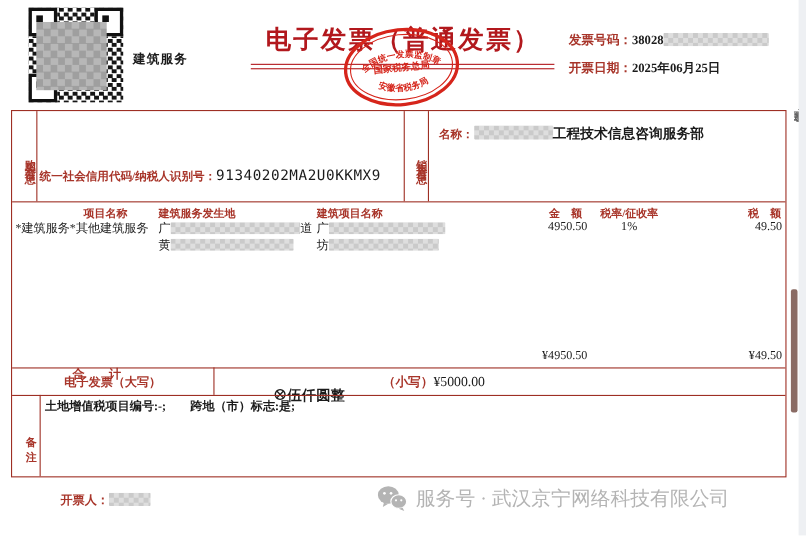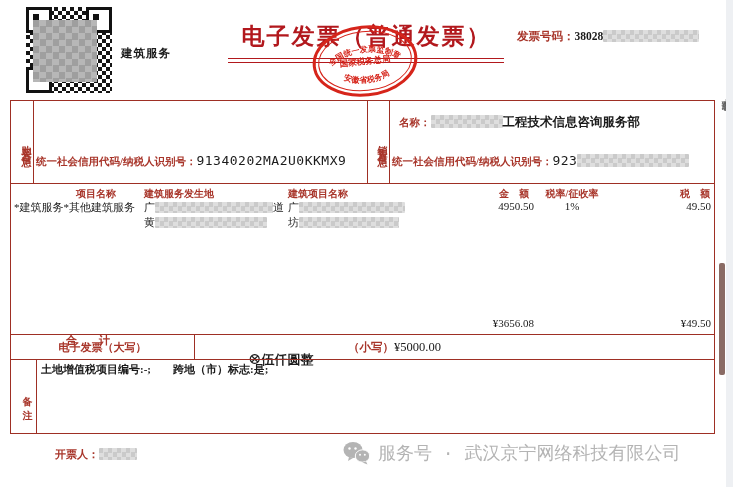--- a/index.html
+++ b/index.html
@@ -37,21 +37,21 @@
       font-weight:bold;writing-mode:vertical-rl;text-orientation:upright;letter-spacing:3px;}
   .fld-label{color:#a8352a;font-size:10.5px;font-weight:bold;}
   .fld-value{font-size:12.5px;font-weight:bold;}
   .taxid{font-family:"DejaVu Sans Mono",monospace;font-size:13px;letter-spacing:0.5px;font-weight:normal;}
   .col-hdr{position:absolute;color:#a8352a;font-size:10px;font-weight:bold;}
   .item-txt{position:absolute;font-size:11px;}
   .num{font-family:"Liberation Serif",serif;}
   
   #drawer{left:55px;top:447px;font-size:11px;font-weight:bold;}
   #watermark{left:343px;top:441px;display:flex;align-items:center;gap:8px;color:#b4b4b4;
-      font-family:Liberation Mono, monospace;font-size:18px;}
+      font-family:Liberation Serif, serif;font-size:18px;}
   
   #scroll-track{left:726px;top:0;width:7px;height:487px;background:#eef0f3;}
   #scroll-thumb{left:719px;top:263px;width:6px;height:112px;background:#8a6b64;border-radius:2px;}
 </style>
 </head>
 <body>
 
 <div id="page">
 
   <div class="abs" id="qr">
@@ -77,41 +77,41 @@
     </text>
     <text x="54" y="42" font-size="8.5" fill="#d6251b" text-anchor="middle" font-weight="bold">国家税务总局</text>
     <text font-size="8" fill="#d6251b" font-weight="bold">
       <textPath href="#arcBot" startOffset="50%" text-anchor="middle">安徽省税务局</textPath>
     </text>
   </svg>
 
   <div class="abs" id="inv-no">
     <span class="red">发票号码：</span><span class="blk">38028</span><span class="mosaic" style="width:96px;height:12px;"></span>
   </div>
+  <div class="abs" id="inv-date">
+    <span class="red">开票日期：</span><span class="blk">2025年06月25日</span>
+  </div>
 
   <div class="abs vtext" id="dl-count">下载次数：1</div>
 
   <div class="abs" id="frame">
 
     <div class="vline" style="left:356px;height:82px;"></div>
     <div class="vline" style="left:22px;height:82px;"></div>
     <div class="vline" style="left:378px;height:82px;"></div>
     <div class="hline" style="top:82px;"></div>
 
     <div class="panel-label" style="left:0;top:6px;height:74px;">购买方信息</div>
     <div class="abs" style="left:25px;top:50px;text-align:right;">
       <span class="fld-label">统一社会信用代码/纳税人识别号：</span><span class="fld-value taxid">91340202MA2U0KKMX9</span>
     </div>
 
     <div class="panel-label" style="left:356px;top:6px;height:74px;">销售方信息</div>
     <div class="abs" style="left:388px;top:11px;">
       <span class="fld-label">名称：</span><span class="mosaic" style="width:72px;height:13px;"></span><span class="fld-value">工程技术信息咨询服务部</span>
-    </div>
-    <div class="abs" style="left:381px;top:50px;">
-      <span class="fld-label">统一社会信用代码/纳税人识别号：</span><span class="fld-value taxid">923</span><span class="mosaic" style="width:112px;height:13px;"></span>
     </div>
 
     <div class="col-hdr" style="left:45px;top:86px;width:80px;text-align:center;">项目名称</div>
     <div class="col-hdr" style="left:133px;top:86px;">建筑服务发生地</div>
     <div class="col-hdr" style="left:277px;top:86px;">建筑项目名称</div>
     <div class="col-hdr" style="right:185px;top:86px;">金　额</div>
     <div class="col-hdr" style="left:530px;top:86px;width:62px;text-align:center;">税率/征收率</div>
     <div class="col-hdr" style="right:4px;top:86px;">税　额</div>
 
     <div class="item-txt" style="left:3px;top:99px;">*建筑服务*其他建筑服务</div>
@@ -125,21 +125,21 @@
       <span>广</span><span class="mosaic" style="width:106px;height:11px;"></span>
     </div>
     <div class="item-txt" style="left:277px;top:114px;">
       <span>坊</span><span class="mosaic" style="width:100px;height:11px;"></span>
     </div>
     <div class="item-txt num" style="right:180px;top:99px;">4950.50</div>
     <div class="item-txt" style="left:530px;top:99px;width:62px;text-align:center;">1%</div>
     <div class="item-txt num" style="right:3px;top:99px;">49.50</div>
 
     <div class="item-txt red" style="left:55px;top:232px;font-weight:bold;">合　　计</div>
-    <div class="item-txt num" style="right:180px;top:216px;">¥3656.08</div>
+    <div class="item-txt num" style="right:180px;top:216px;">¥4950.50</div>
     <div class="item-txt num" style="right:3px;top:216px;">¥49.50</div>
     <div class="hline" style="top:233px;"></div>
 
     <div class="vline" style="left:183px;top:233px;height:25px;"></div>
     <div class="abs red" style="left:0;top:239px;width:183px;text-align:center;font-size:11px;font-weight:bold;">电子发票（大写）</div>
     <div class="abs" style="left:193px;top:248px;font-size:13px;font-weight:bold;margin-left:44px;">
       <span style="font-size:16px;font-weight:normal;">⊗</span><span>伍仟圆整</span>
     </div>
     <div class="abs" style="left:337px;top:239px;font-size:11.5px;">
       <span class="red" style="font-weight:bold;">（小写）</span><span style="font-size:12.5px;">¥5000.00</span>

